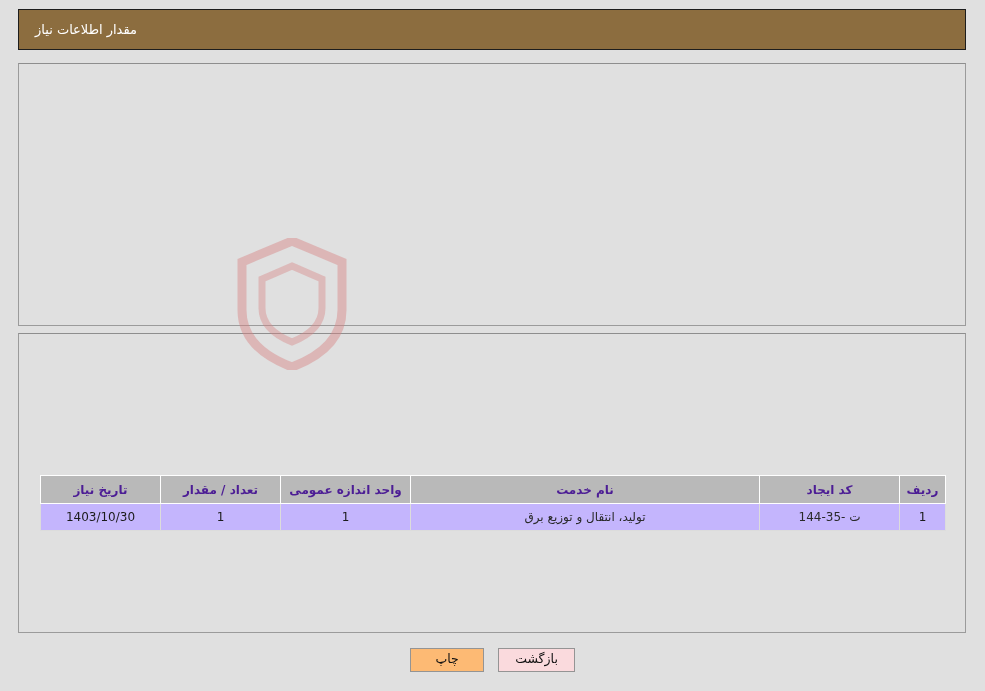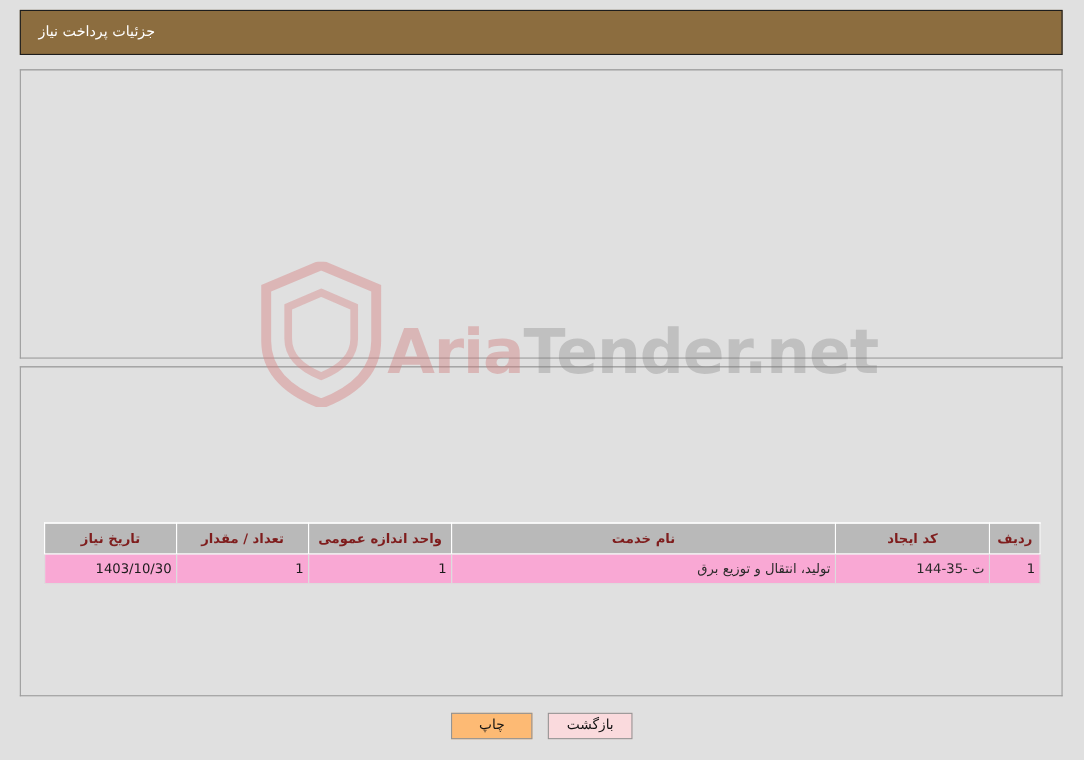--- a/index.html
+++ b/index.html
@@ -151,30 +151,31 @@
     width: 906px;
     border-collapse: collapse;
     font-size: 12px;
     background: #ffffff;
     border: 1px solid #b0b0b0;
     z-index: 3;
   }
   .tbl th {
     background: #b9b9b9;
     border: 1px solid #ffffff;
-    color: #7f1d1d;
+    color: #4c1d95;
     font-weight: bold;
     height: 28px;
     font-size: 12px;
     padding: 0 4px;
   }
   .tbl td {
-    background: #f9a8d4;
+    background: #c4b5fd;
     border: 1px solid #dcdcdc;
     height: 27px;
+    text-align: center;
     color: #2a2a2a;
     font-size: 12px;
     padding: 0 4px;
   }
   .tbl td.num { color: #1b1b1b; }
 
   
   .btnrow {
     position: absolute;
     left: 0; top: 648px; width: 985px;
@@ -198,27 +199,24 @@
   .btn-print { background: #fdba74; }
 </style>
 </head>
 <body>
 
 <div class="watermark">
   <svg class="wm-shield" viewBox="0 0 112 132">
     <path d="M56 3 L106 24 L106 72 Q106 110 56 129 Q6 110 6 72 L6 24 Z" fill="none" stroke="rgba(214,130,130,0.45)" stroke-width="9"></path>
     <path d="M56 28 L86 41 L86 70 Q86 92 56 104 Q26 92 26 70 L26 41 Z" fill="none" stroke="rgba(214,130,130,0.40)" stroke-width="7"></path>
   </svg>
-  <div class="wm-text">
-    <span class="red">Aria</span><span>Tender</span><span>.net</span>
-  </div>
 </div>
 
 <div class="header-bar">
-  <span class="title">جزئیات پرداخت نیاز</span>
+  <span class="title">مقدار اطلاعات نیاز</span>
 </div>
 
 <div class="panel" id="panel-top"></div>
 
 <div class="lbl" style="left:889px; top:84px; width:70px; text-align:right;">شماره نیاز:</div>
 <div class="fld center" style="left:613px; top:80px; width:180px; height:22px;">1103094684000032</div>
 <div class="lbl" style="left:456px; top:84px; width:148px; text-align:right;">تاریخ و ساعت اعلان عمومی:</div>
 <div class="fld center" style="left:105px; top:80px; width:175px; height:22px;">1403/03/05 - 14:22</div>
 
 <div class="lbl" style="left:862px; top:114px; width:98px; text-align:right;">نام دستگاه خریدار:</div>

